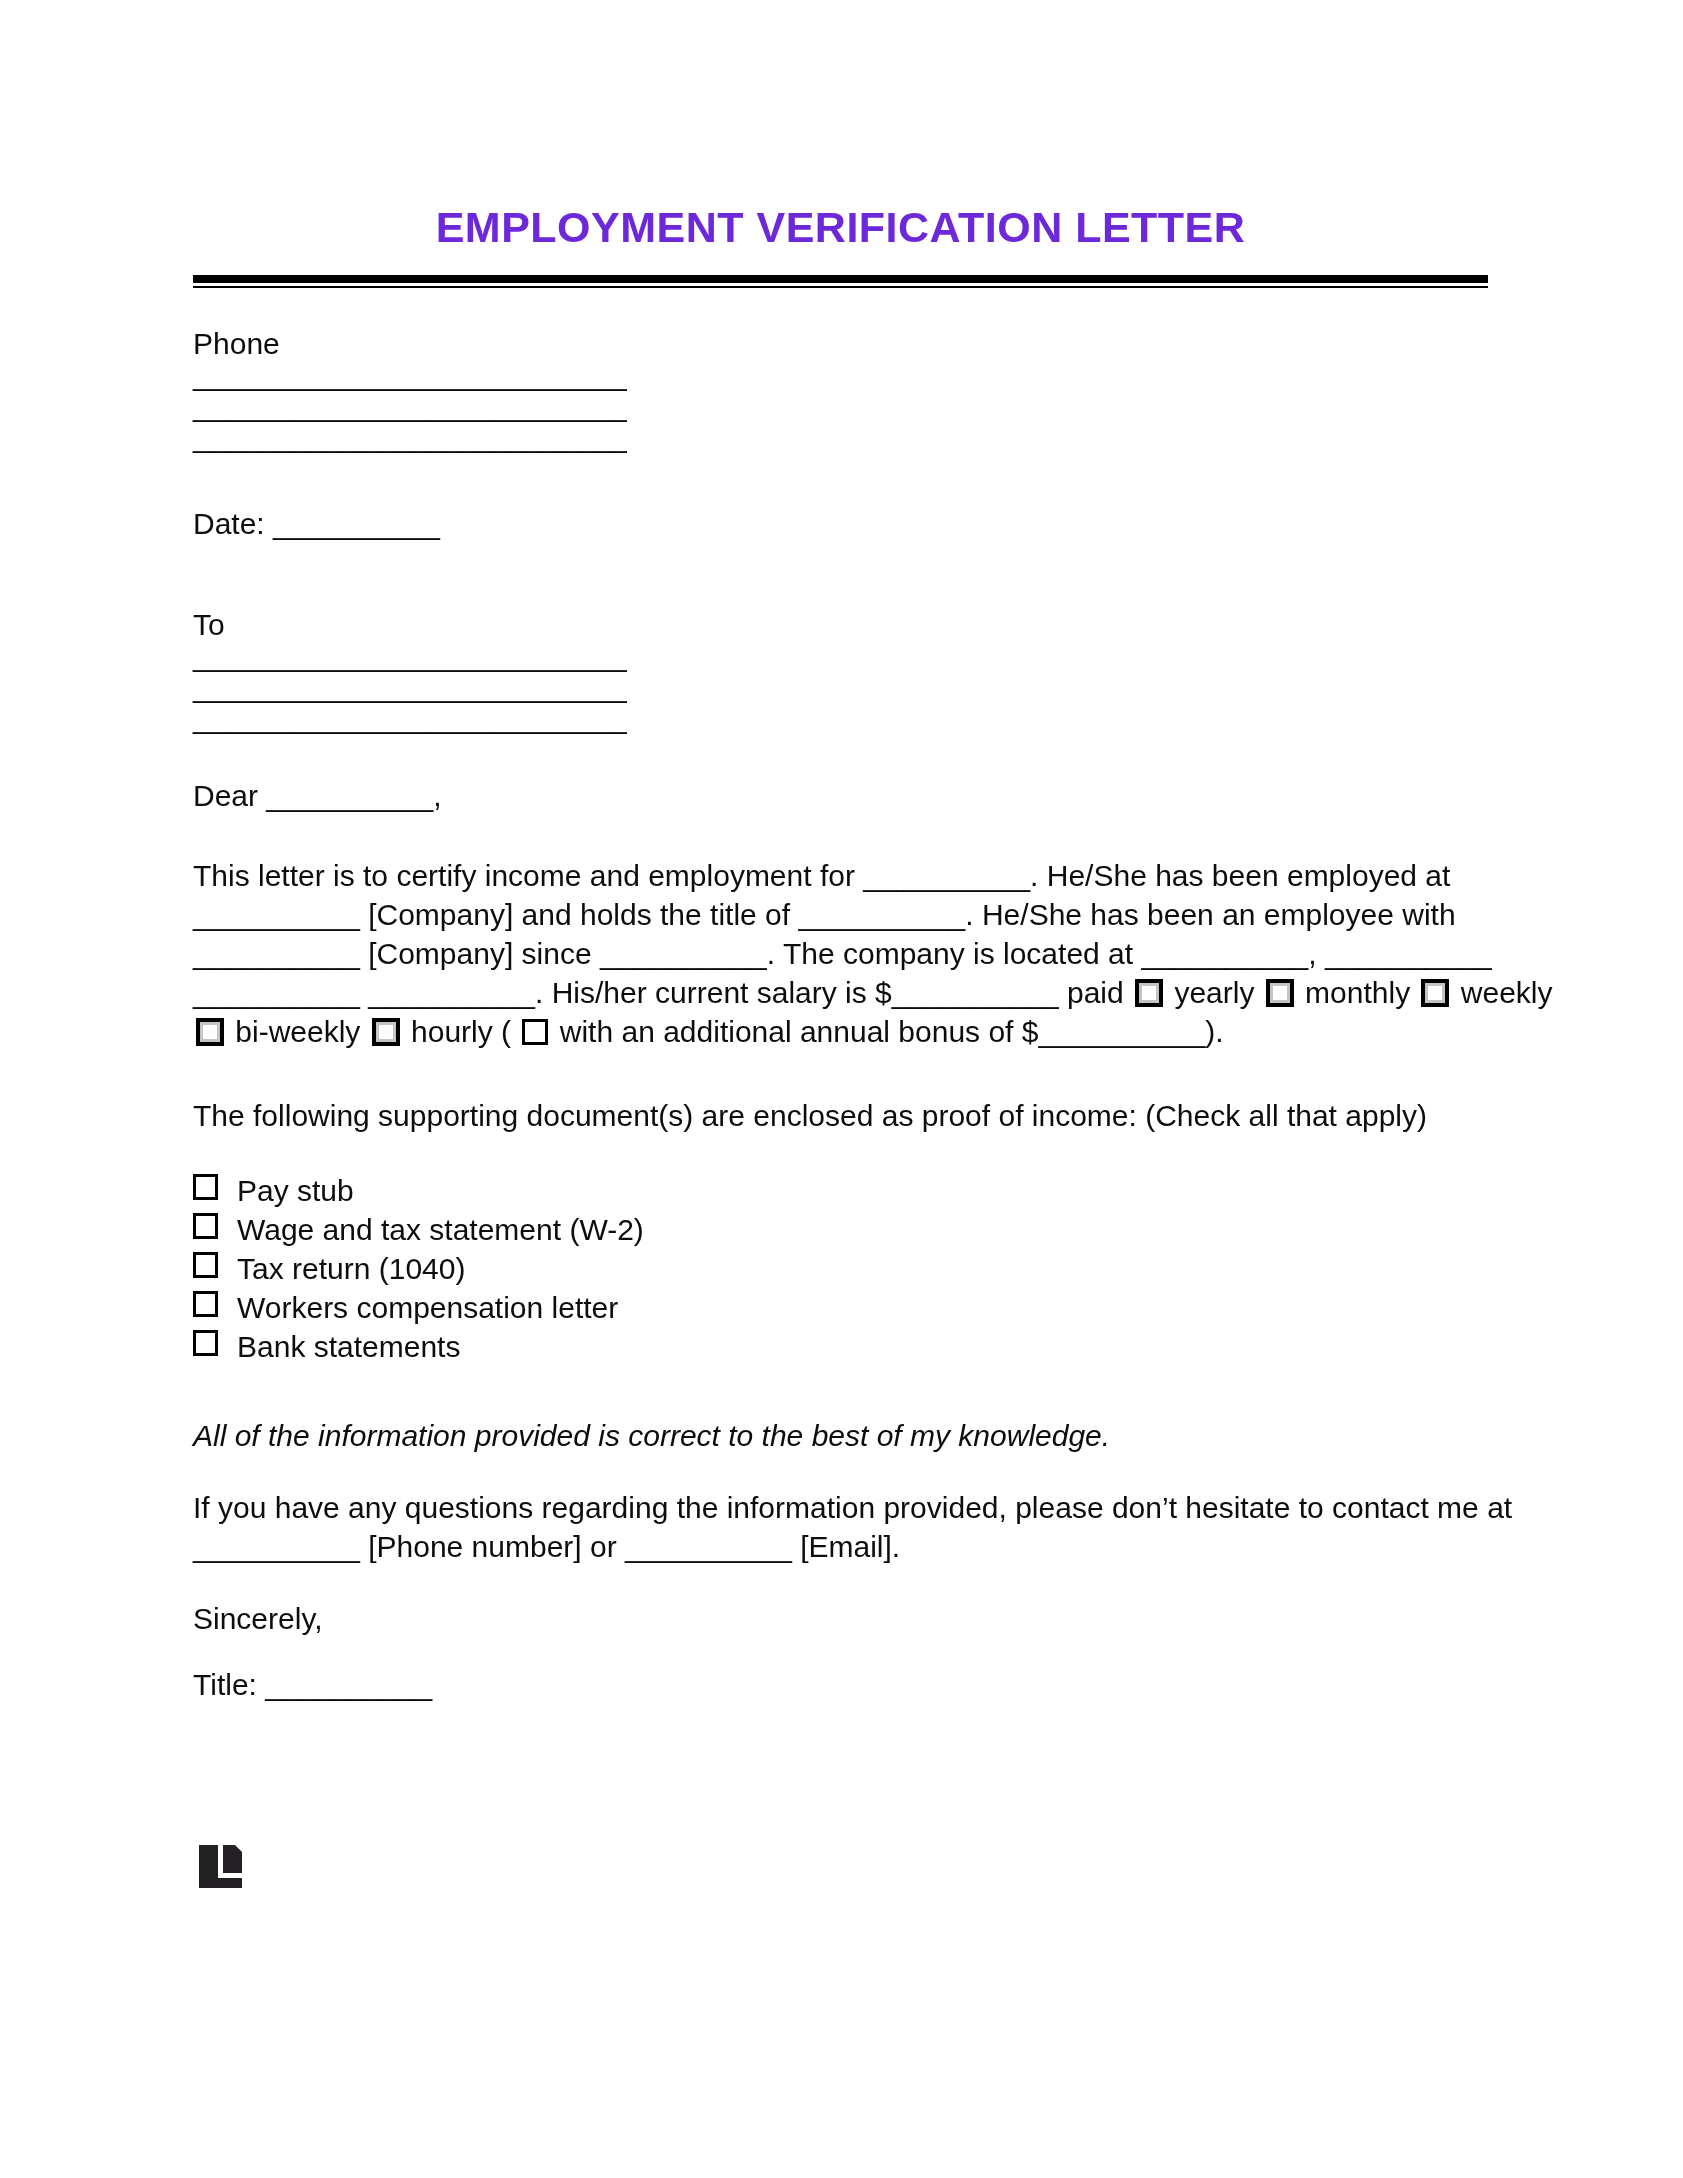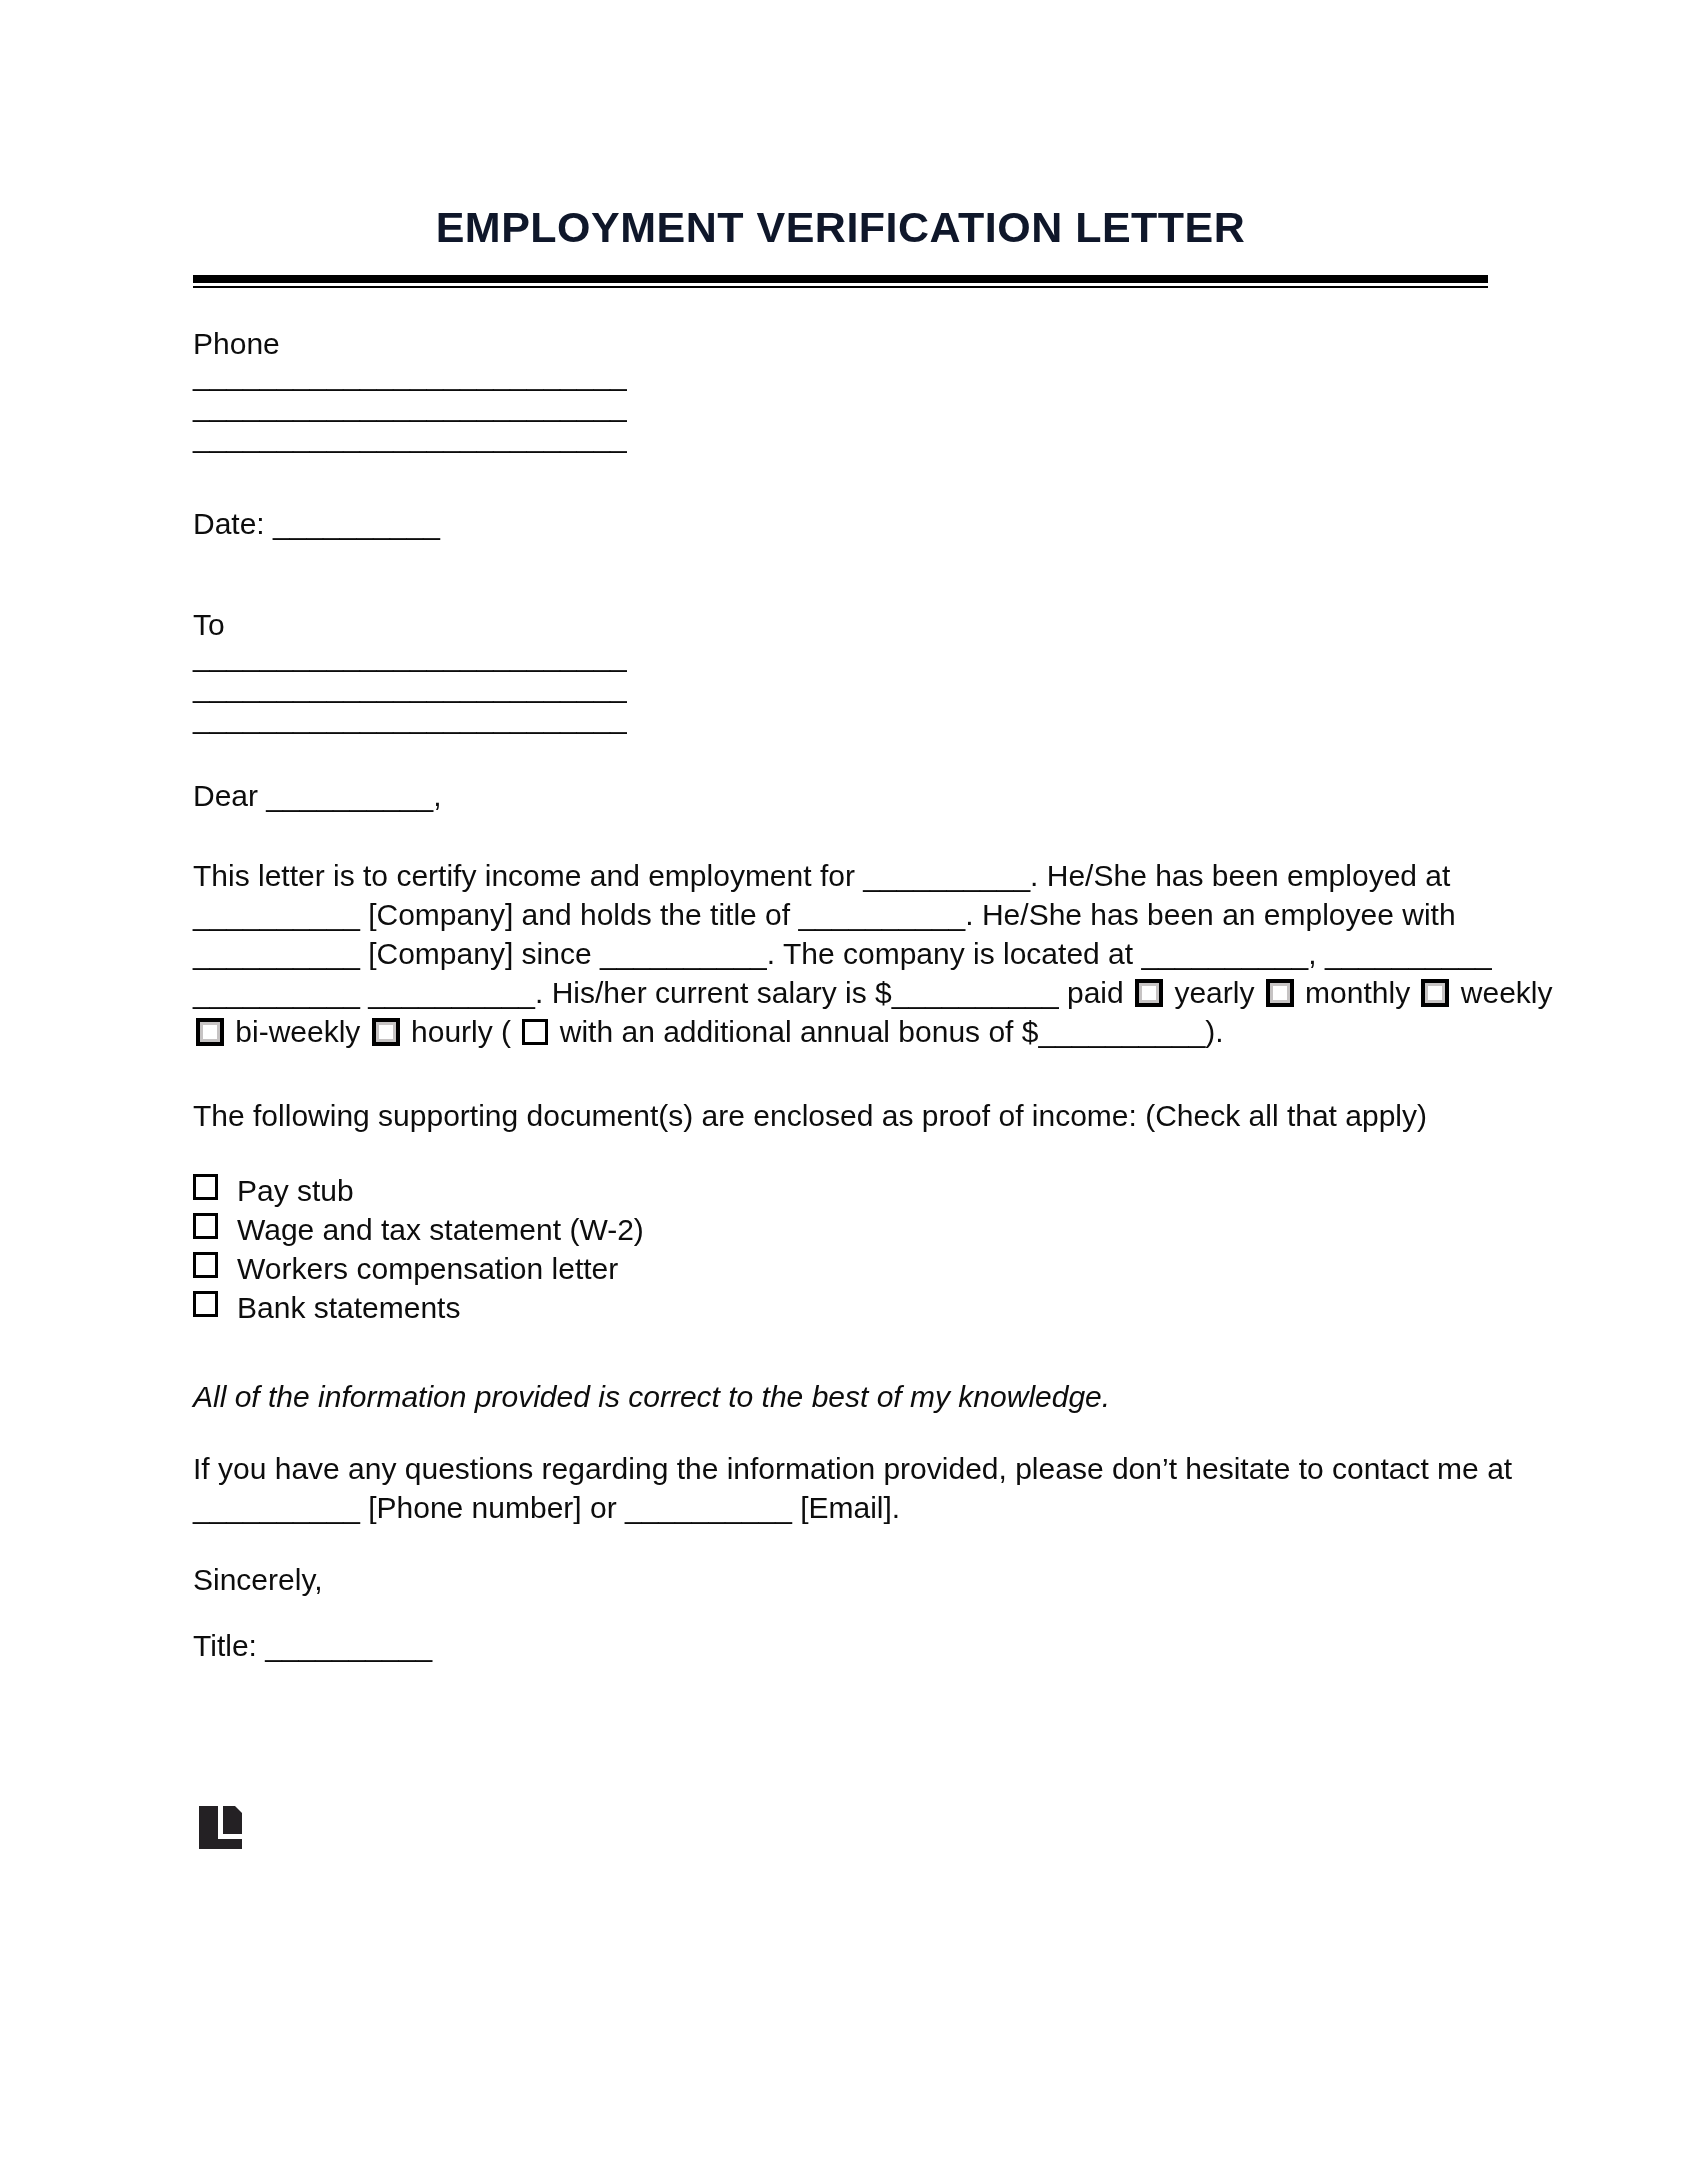--- a/index.html
+++ b/index.html
@@ -15,21 +15,21 @@
     overflow: hidden;
   }
   .content { padding-left: 193px; padding-right: 195px; }
 
   .doc-title {
     font-size: 43px;
     font-weight: bold;
     line-height: 48px;
     text-align: center;
     letter-spacing: 0.5px;
-    color: #0f172a;
+    color: #6d28d9;
   }
   .rule { margin-top: 24px; height: 13px; }
   .rule .thick { height: 8px; background: #000000; }
   .rule .thin  { height: 2px; background: #000000; margin-top: 3px; }
 
   .line30 { font-size: 30px; line-height: 31px; white-space: nowrap; }
   .line39 { font-size: 30px; line-height: 39px; white-space: nowrap; }
 
   .from-label { margin-top: 40px; }
   .date-line  { margin-top: 56px; }
@@ -121,20 +121,24 @@
         <div class="check-row">
           <span class="cb cblist"></span>
           <span class="check-label">Pay stub</span>
         </div>
         <div class="check-row">
           <span class="cb cblist"></span>
           <span class="check-label">Wage and tax statement (W-2)</span>
         </div>
         <div class="check-row">
           <span class="cb cblist"></span>
+          <span class="check-label">Tax return (1040)</span>
+        </div>
+        <div class="check-row">
+          <span class="cb cblist"></span>
           <span class="check-label">Workers compensation letter</span>
         </div>
         <div class="check-row">
           <span class="cb cblist"></span>
           <span class="check-label">Bank statements</span>
         </div>
       </div>
 
     <div class="line39 confirmation">All of the information provided is correct to the best of my knowledge.</div>
 

